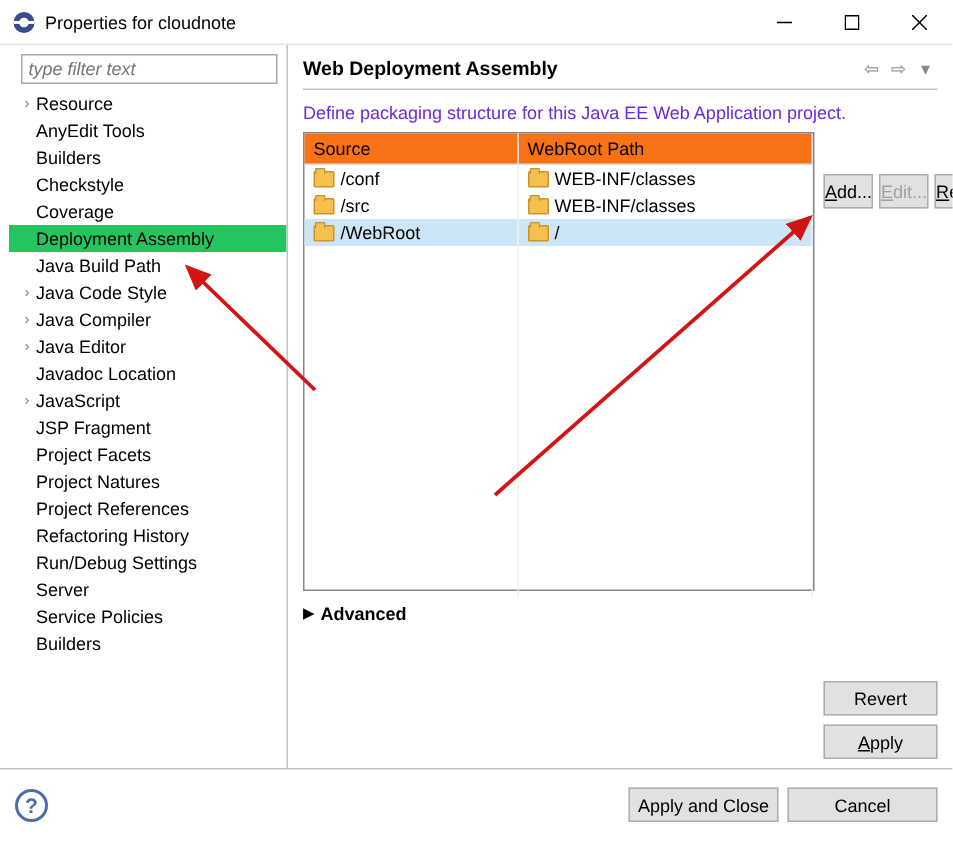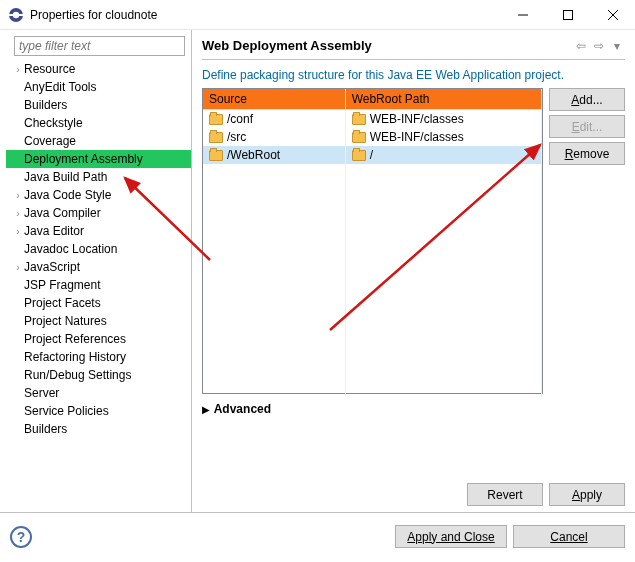--- a/index.html
+++ b/index.html
@@ -23,47 +23,47 @@
 .tree-item { display: flex; align-items: center; height: 18px; padding-left: 18px; cursor: default; white-space: nowrap; }
 .tree-item.selected { background: #22c55e; }
 .tree-item .exp { width: 12px; display: inline-flex; justify-content: center; color: #888; margin-left: -12px; font-size: 10px; }
 
 .right-pane { flex: 1; padding: 8px 10px 0 10px; display: flex; flex-direction: column; position: relative; }
 .header-row { display: flex; align-items: center; border-bottom: 1px solid #c0c0c0; padding-bottom: 6px; margin-bottom: 8px; }
 .header-row h2 { font-size: 13px; font-weight: bold; flex: 1; }
 .nav-icons { display: flex; gap: 2px; align-items: center; color: #888; }
 .nav-icons span { width: 16px; text-align: center; }
 
-.desc { margin-bottom: 6px; color: #0369a1; }
+.desc { margin-bottom: 6px; color: #6d28d9; }
 
 .assembly-body { display: flex; gap: 6px; }
 .table-wrap { flex: 1; border: 1px solid #828790; background: #fff; height: 306px; }
 .tbl { width: 100%; border-collapse: collapse; table-layout: fixed; }
 .tbl th { text-align: left; font-weight: normal; background: #f97316; border-right: 1px solid #e0e0e0; border-bottom: 1px solid #e0e0e0; padding: 3px 6px; height: 20px; }
 .tbl td { padding: 1px 6px; height: 18px; border-right: 1px solid #f0f0f0; white-space: nowrap; }
 .tbl tr.sel td { background: #cde6f7; }
 .tbl td.empty { height: 18px; }
 .folder-icon { display: inline-block; width: 14px; height: 11px; background: #f5c04e; border: 1px solid #c89430; border-radius: 1px; vertical-align: middle; margin-right: 4px; position: relative; }
 .folder-icon::before { content:""; position:absolute; top:-3px; left:0; width:5px; height:3px; background:#f5c04e; border:1px solid #c89430; border-bottom:none; border-radius:1px 1px 0 0; }
 
-.side-btns { display: flex; flex-direction: column; gap: 4px; width: 76px; }
+.side-btns { display: flex; flex-direction: row; gap: 4px; width: 76px; margin-top: 28px; }
 .btn { height: 23px; background: #e1e1e1; border: 1px solid #adadad; display: flex; align-items: center; justify-content: center; cursor: default; }
 .btn.disabled { color: #a0a0a0; }
 .btn .u { text-decoration: underline; }
 
 .advanced { margin-top: 8px; display: flex; align-items: center; gap: 4px; }
 .advanced .tri { font-size: 10px; }
 
-.bottom-right { position: absolute; right: 10px; bottom: 6px; display: flex; gap: 6px; }
+.bottom-right { position: absolute; right: 10px; bottom: 6px; display: flex; gap: 6px; flex-direction: column; }
 .bottom-right .btn { width: 76px; }
 
 .footer { height: 48px; border-top: 1px solid #c0c0c0; display: flex; align-items: center; padding: 0 10px; }
 .help-icon { width: 22px; height: 22px; border: 2px solid #4a6ea9; border-radius: 50%; color: #4a6ea9; display: flex; align-items: center; justify-content: center; font-weight: bold; font-size: 14px; }
 .footer-btns { margin-left: auto; display: flex; gap: 6px; }
-.footer-btns .btn { width: 112px; text-decoration: underline; }
+.footer-btns .btn { width: 100px; }
 
 
 .arrows { position: absolute; inset: 0; pointer-events: none; z-index: 100; }
 </style>
 </head>
 <body>
 
 <div class="titlebar">
   <span class="app-icon">
     <svg viewBox="0 0 16 16">

